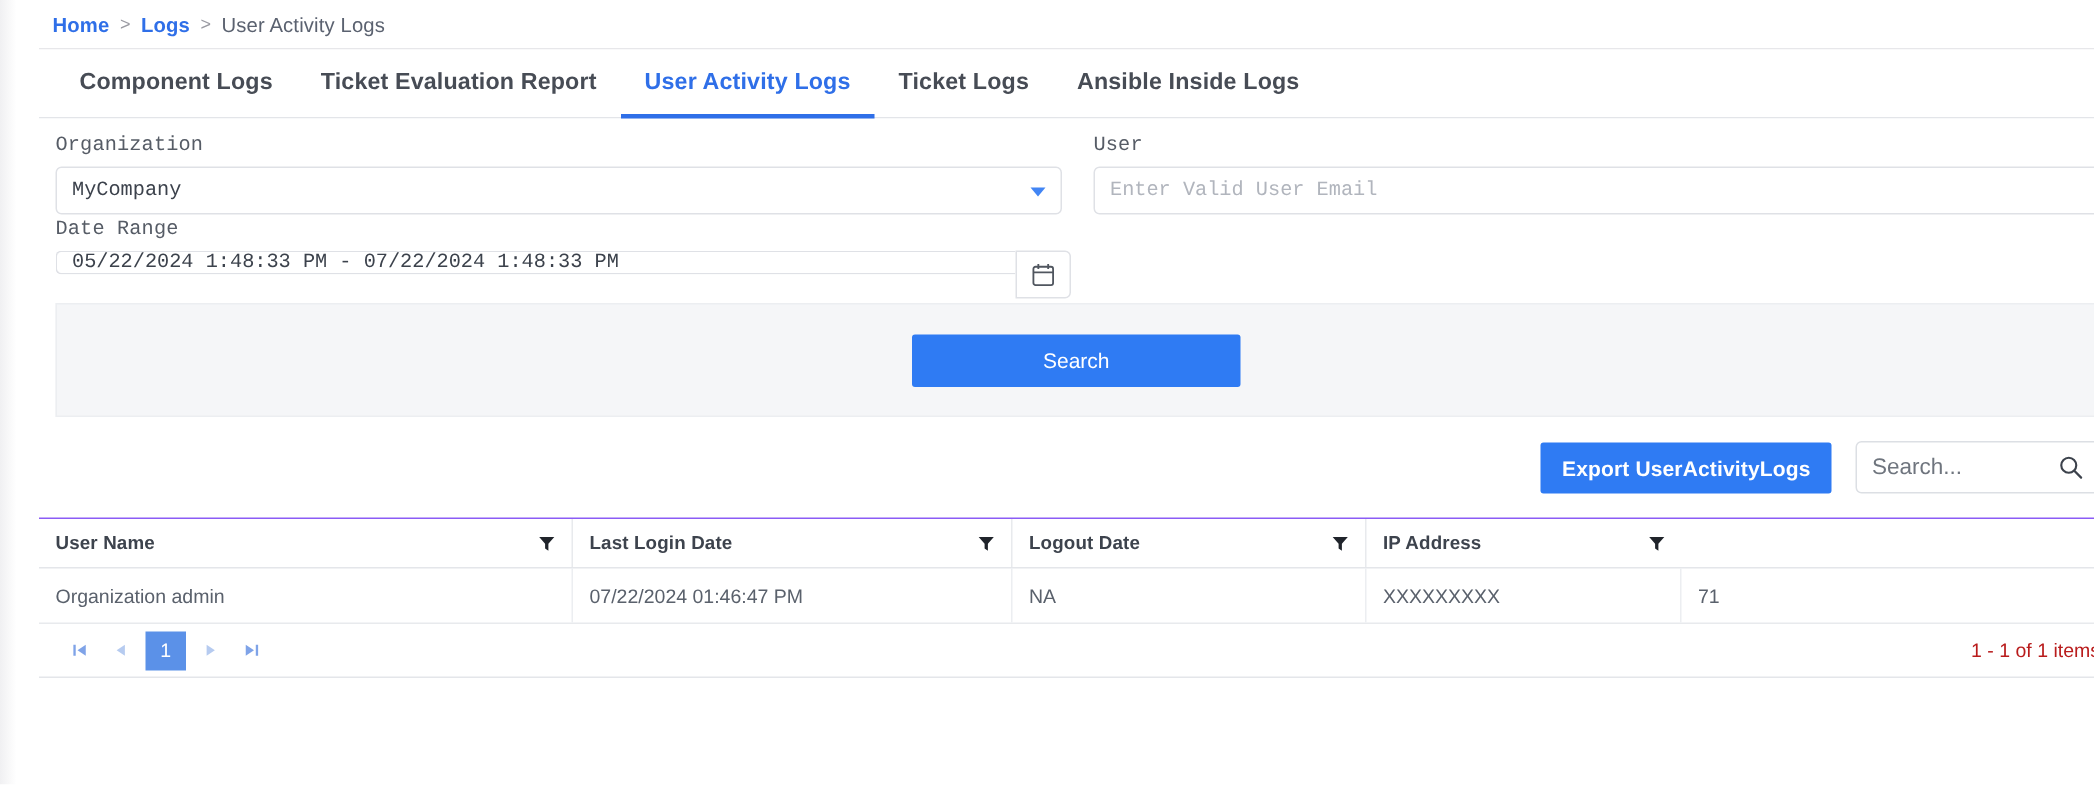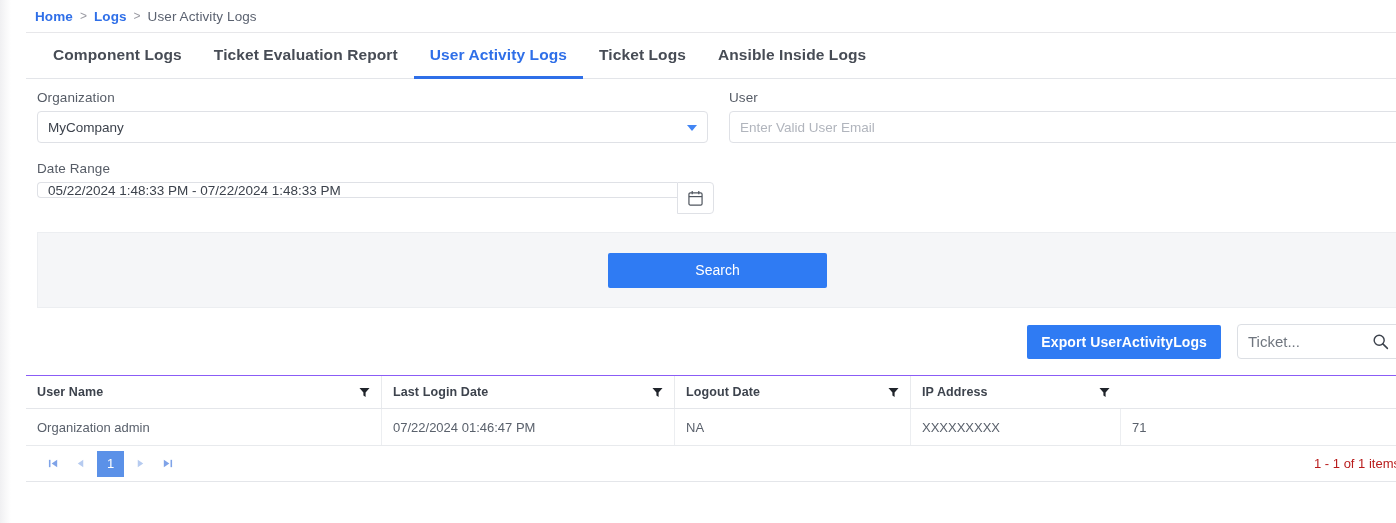--- a/index.html
+++ b/index.html
@@ -57,21 +57,21 @@
     white-space: nowrap;
   }
   .tab.active { color: #2f6fe8; border-bottom-color: #2f6fe8; }
 
   
   .form {
     padding: 11px 11px 0 11px;
     background: #fff;
   }
   .row { display: flex; }
-  .field { margin-bottom: 18px; }
+  .field { margin-bottom: 3px; font-family: Liberation Mono, monospace; }
   .f-left  { width: 677px; margin-right: 21px; }
   .f-right { width: 677px; }
   .label {
     font-size: 13.5px; color: #565c66;
     margin-bottom: 6px; letter-spacing: .1px;
   }
   .inp {
     height: 32px;
     border: 1px solid #dfe1e6;
     border-radius: 4px;
@@ -268,21 +268,21 @@
       </div>
     </div>
 
     <div class="searchband">
       <button class="btn-search">Search</button>
     </div>
 
     <div class="toolbar">
       <button class="btn-export">Export UserActivityLogs</button>
       <div class="searchbox">
-        <span class="ph">Ticket...</span>
+        <span class="ph">Search...</span>
         <svg width="17" height="17" viewBox="0 0 18 18">
           <circle cx="7.6" cy="7.6" r="5.3" fill="none" stroke="#3c424c" stroke-width="1.5"></circle>
           <line x1="11.5" y1="11.5" x2="16.3" y2="16.3" stroke="#3c424c" stroke-width="1.6" stroke-linecap="round"></line>
         </svg>
       </div>
     </div>
 
     <div class="table">
       <div class="thead">
         <div class="th c0">

